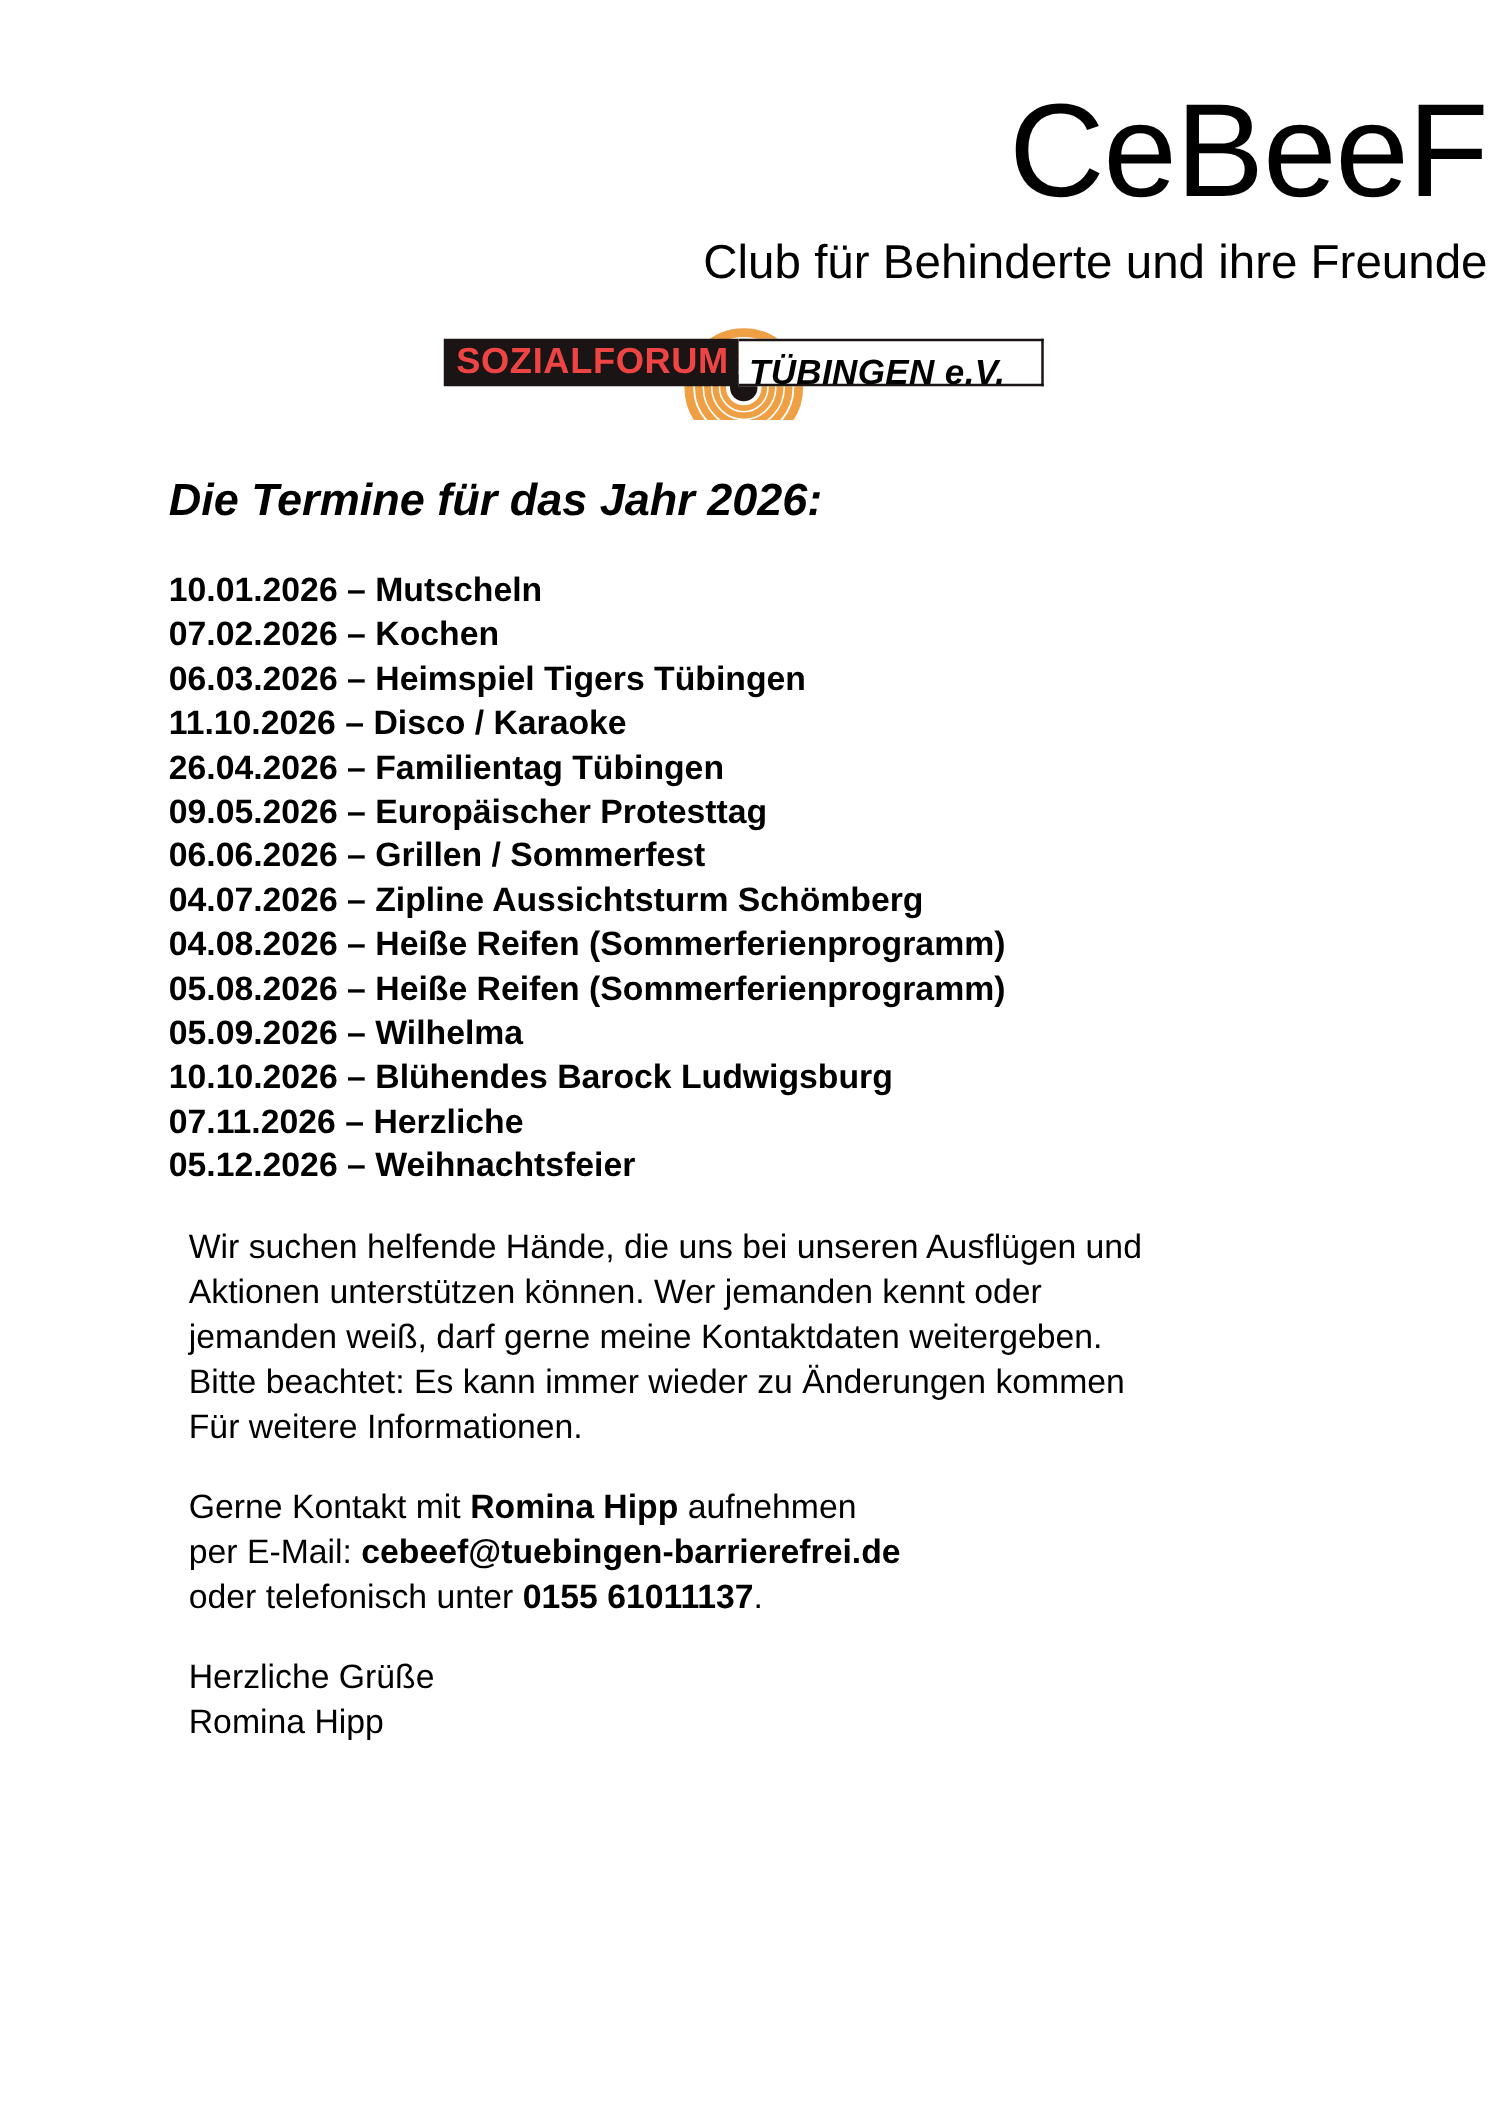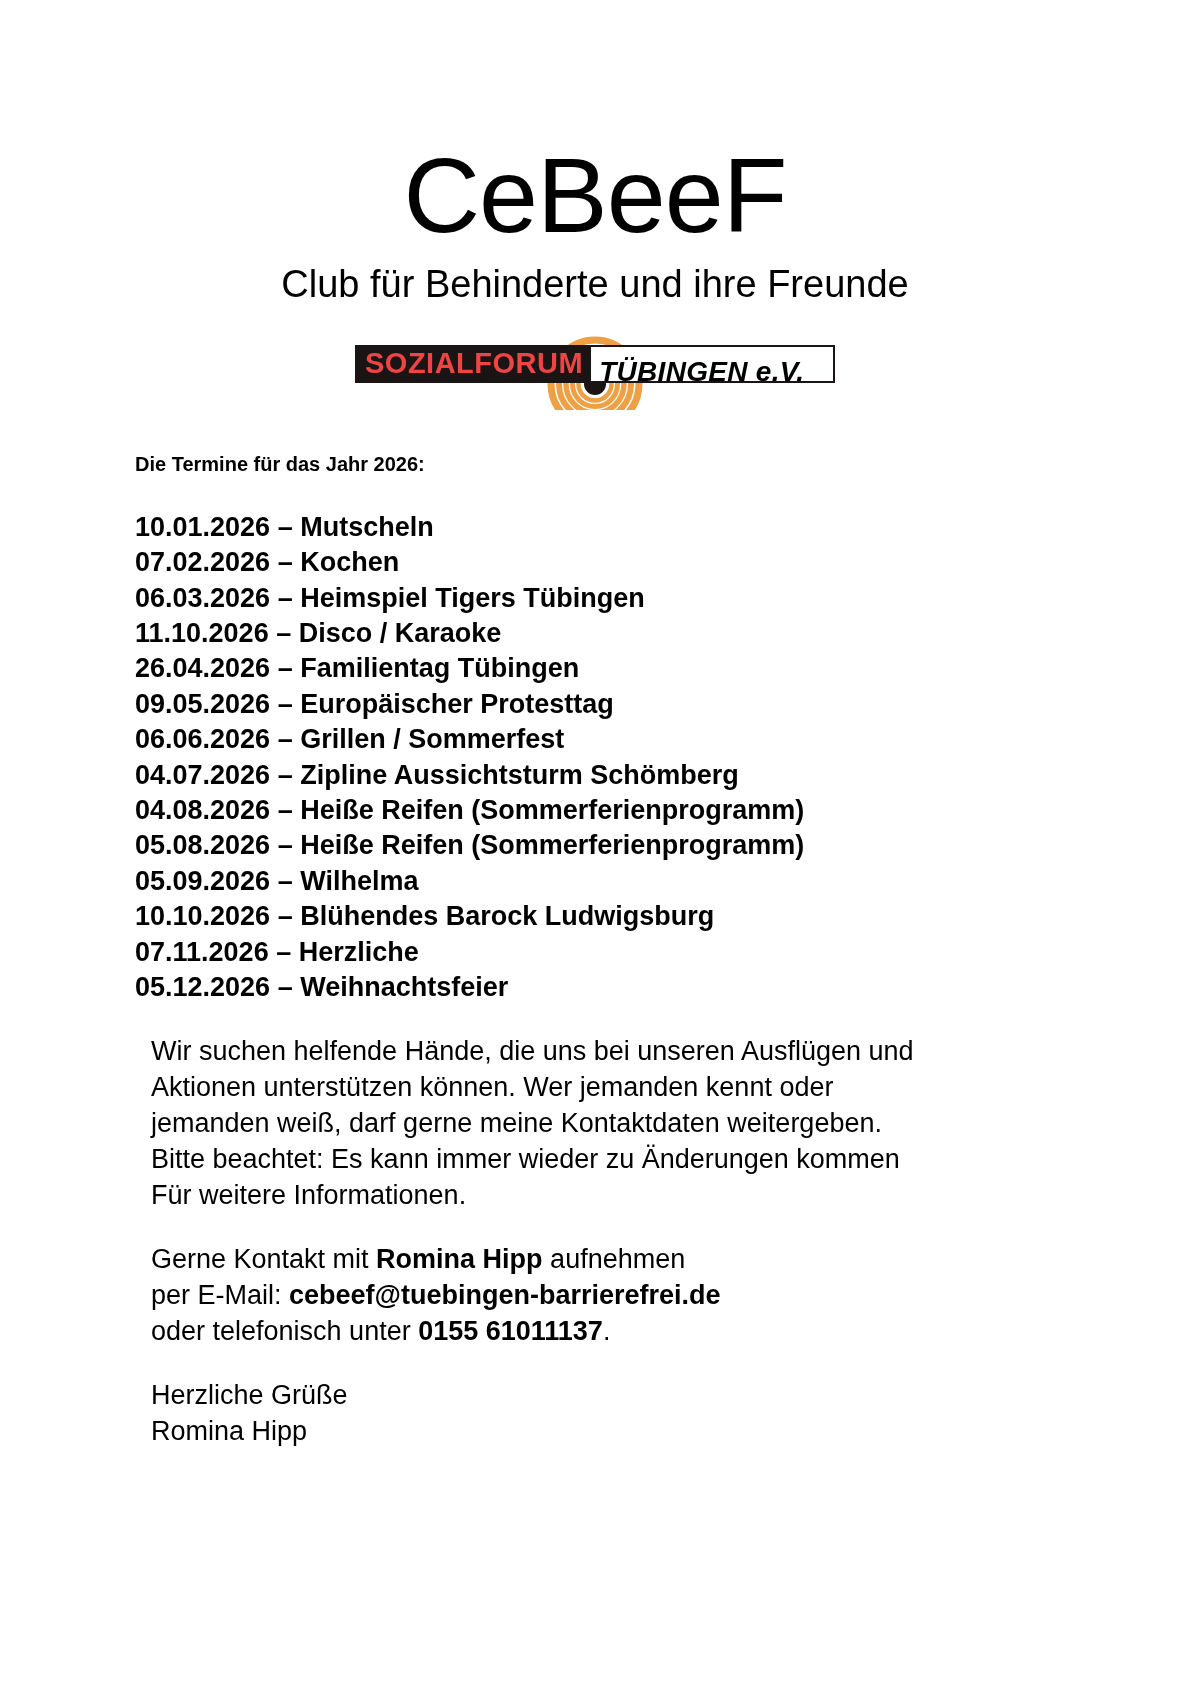--- a/index.html
+++ b/index.html
@@ -21,23 +21,22 @@
   .page {
     width: 1190px;
     height: 1684px;
     position: relative;
     box-sizing: border-box;
     background: #ffffff;
   }
 
   
   .header {
-    text-align: center;
-    padding-top: 111px;
-    margin-top: 31px;
+    text-align: right;
+    padding-top: 68px;
   }
   .brand-title {
     font-size: 106px;
     font-weight: 400;
     line-height: 1.0;
     letter-spacing: -1px;
     margin: 0;
   }
   .brand-subtitle {
     font-size: 38px;
@@ -98,24 +97,25 @@
     flex: 1;
     font-family: "Liberation Sans", sans-serif;
   }
 
   
   .content {
     padding: 0 0 0 135px;
     margin-top: 44px;
   }
   .section-heading {
-    font-size: 20px;
+    font-size: 36px;
     font-weight: 700;
     margin: 0 0 34px 0;
     line-height: 1.2;
+    font-style: italic;
   }
 
   .date-list {
     list-style: none;
     margin: 0;
     padding: 0;
   }
   .date-list li {
     font-size: 27px;
     font-weight: 700;

